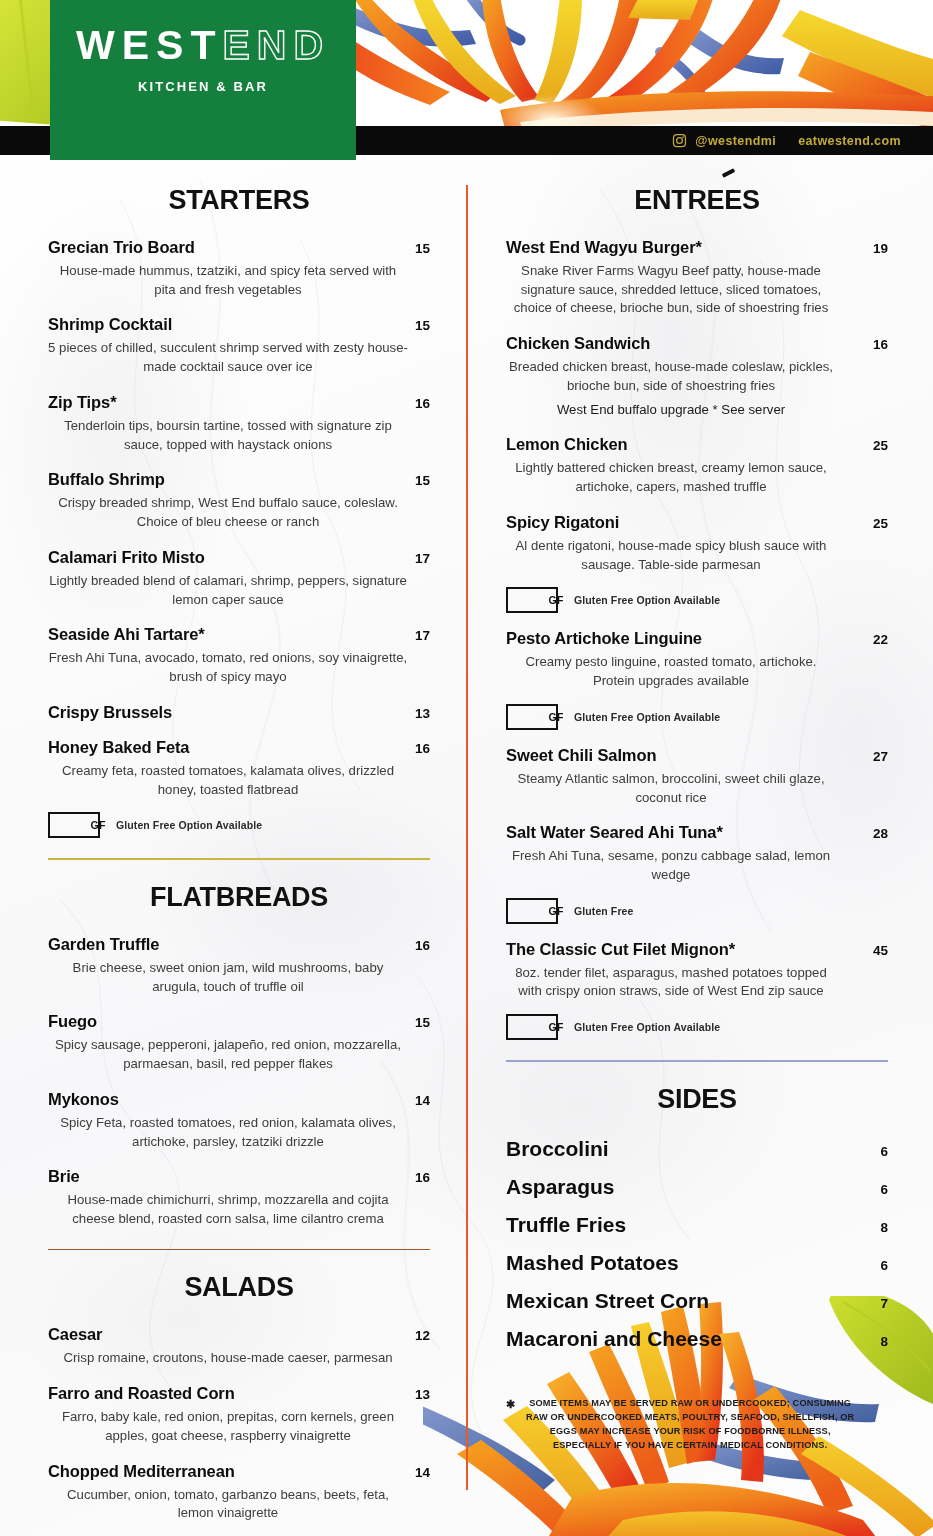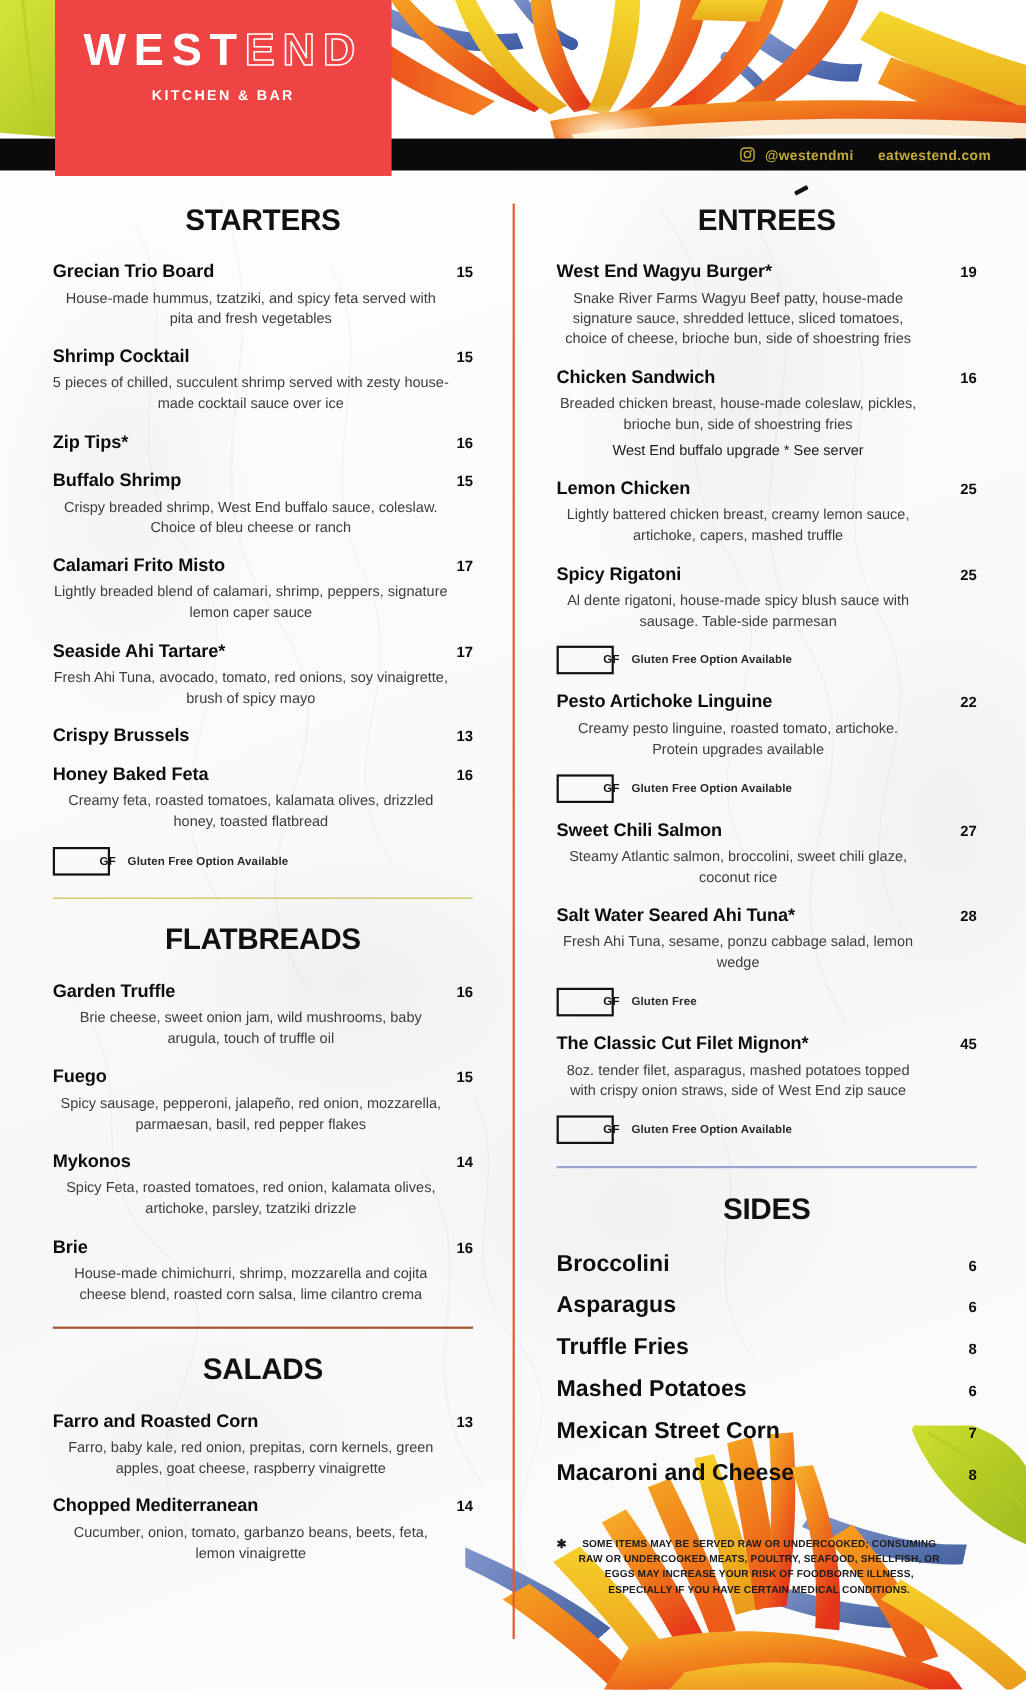--- a/index.html
+++ b/index.html
@@ -55,21 +55,21 @@
     color: #c2ab3a;
     font-size: 12.5px;
     font-weight: 700;
     letter-spacing: .4px;
   }
 
   
   .logo-box {
     position: absolute; top: 0; left: 50px;
     width: 306px; height: 160px;
-    background: #ef4444;
+    background: #15803d;
     z-index: 8;
     display: flex; flex-direction: column;
     align-items: center; justify-content: center;
     padding-bottom: 42px;
   }
   .logo-word {
     display: flex; align-items: baseline;
     font-size: 41px; font-weight: 700; letter-spacing: 7px;
     line-height: 1;
   }
@@ -336,20 +336,21 @@
             <span class="item-name">Shrimp Cocktail</span>
             <span class="item-price">15</span>
           </div>
         <div class="item-desc">5 pieces of chilled, succulent shrimp served with zesty  house-made cocktail sauce over ice</div>
       </div>
       <div class="item">
         <div class="item-head">
             <span class="item-name">Zip Tips*</span>
             <span class="item-price">16</span>
           </div>
+        <div class="item-desc">Tenderloin tips, boursin tartine, tossed with signature zip sauce,  topped with haystack onions</div>
       </div>
       <div class="item">
         <div class="item-head">
             <span class="item-name">Buffalo Shrimp</span>
             <span class="item-price">15</span>
           </div>
         <div class="item-desc">Crispy breaded shrimp, West End buffalo sauce, coleslaw. Choice of bleu cheese or ranch</div>
       </div>
       <div class="item">
         <div class="item-head">
@@ -415,20 +416,27 @@
             <span class="item-price">16</span>
           </div>
         <div class="item-desc">House-made chimichurri, shrimp, mozzarella and cojita cheese blend, roasted corn salsa, lime cilantro crema</div>
       </div>
     </div>
 
     <div class="hdivider rust"></div>
 
     <div class="section-title">SALADS</div>
     <div>
+      <div class="item">
+        <div class="item-head">
+            <span class="item-name">Caesar</span>
+            <span class="item-price">12</span>
+          </div>
+        <div class="item-desc">Crisp romaine, croutons, house-made caeser, parmesan</div>
+      </div>
       <div class="item">
         <div class="item-head">
             <span class="item-name">Farro and Roasted Corn</span>
             <span class="item-price">13</span>
           </div>
         <div class="item-desc">Farro, baby kale, red onion, prepitas, corn kernels, green apples, goat cheese, raspberry vinaigrette</div>
       </div>
       <div class="item">
         <div class="item-head">
             <span class="item-name">Chopped Mediterranean</span>

